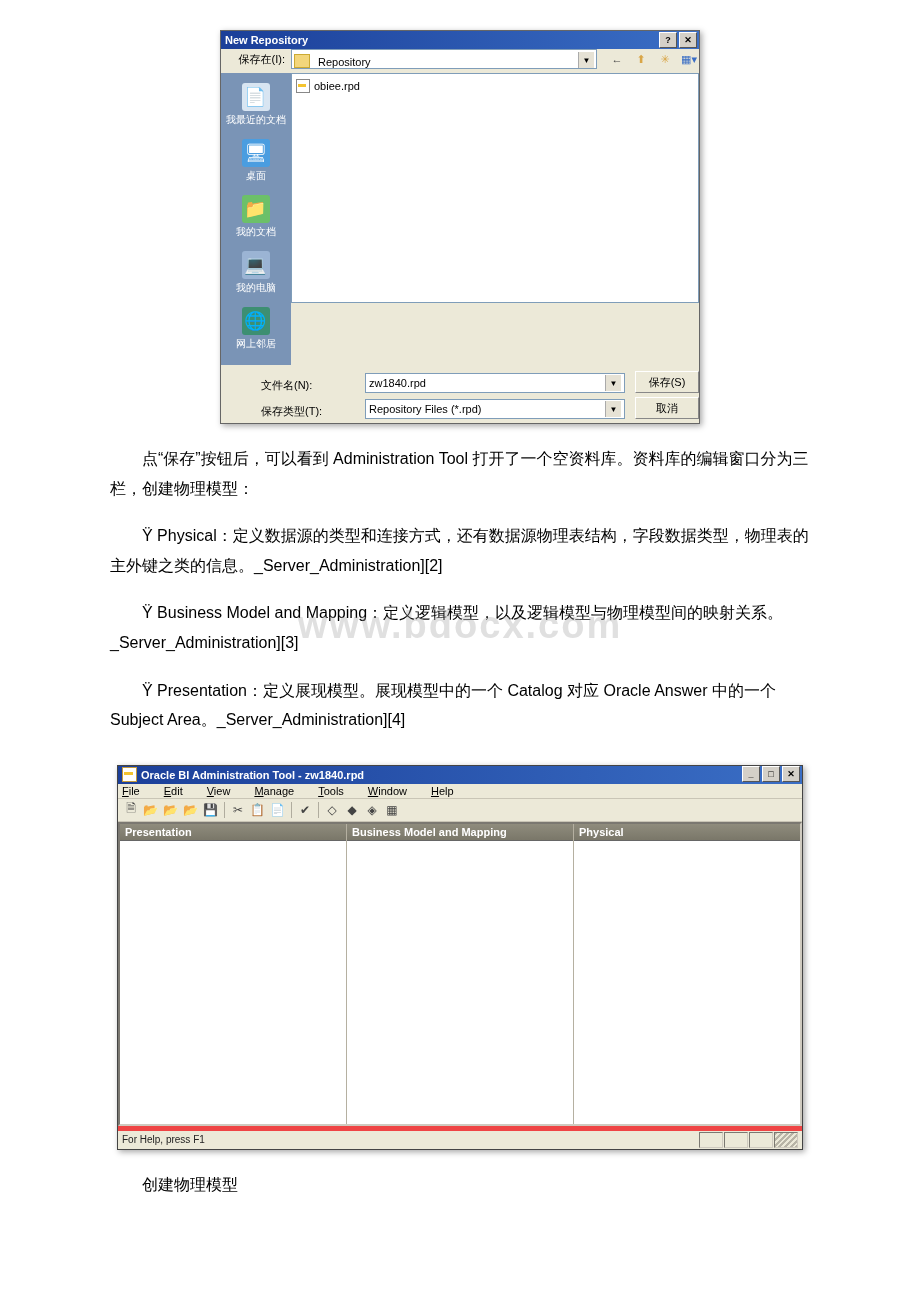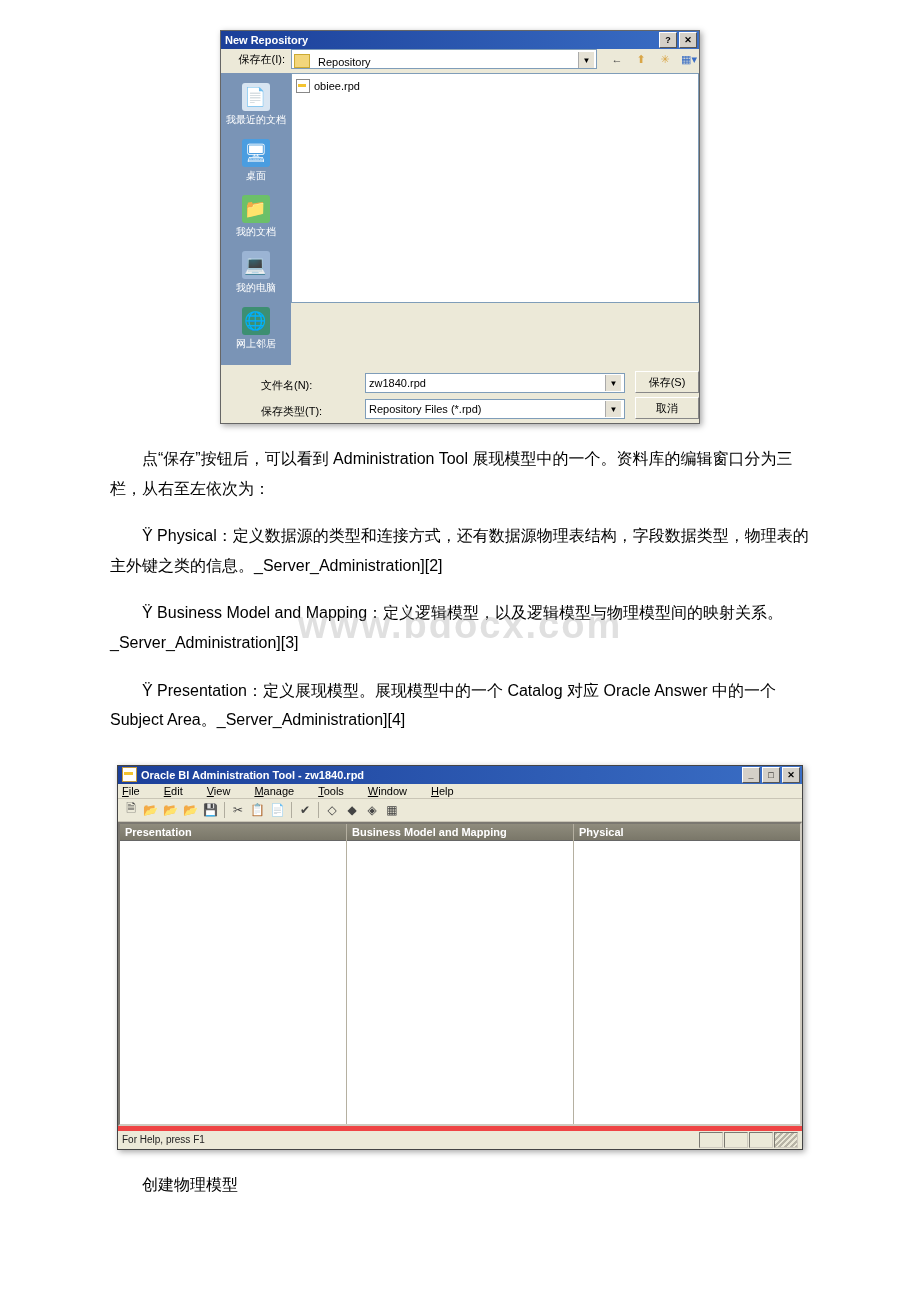--- a/index.html
+++ b/index.html
@@ -104,21 +104,21 @@
   .adminwin {
     width:684px;
     border:1px solid #444;
     font-family: Tahoma, sans-serif;
     font-size:11px;
     background:#ece9d8;
     box-shadow: 2px 2px 6px rgba(0,0,0,0.35);
   }
   .atb {
     background: linear-gradient(to right, #1b3f99, #3a6ec5);
-    color:#fff; height:18px; display:flex; align-items:center; justify-content:space-between;
+    color:#fff; height:18px; display:flex; justify-content:space-between;
     padding:0 2px 0 4px; font-weight:bold;
   }
   .atb-left { display:flex; align-items:center; gap:4px; }
   .atb-ico { width:13px; height:13px; background:#fff; border:1px solid #c49a3a; position:relative; }
   .atb-ico::after{content:"";position:absolute;left:1px;top:4px;width:9px;height:3px;background:#f4c430;}
   .menubar { background:#ece9d8; padding:1px 4px; font-size:11px; display:flex; gap:24px; border-bottom:1px solid #c9c5b6; }
   .menubar span u { text-decoration: underline; }
   .toolbar { background:#ece9d8; padding:2px 4px; display:flex; gap:2px; align-items:center; border-bottom:1px solid #c9c5b6; }
   .tico {
     width:18px; height:18px; display:flex; align-items:center; justify-content:center;
@@ -227,21 +227,21 @@
               <span>Repository Files (*.rpd)</span>
               <span class="dd-arrow" style="margin-left:auto">▼</span>
             </div>
             <div class="bbtn">取消</div>
           </div>
         </div>
       </div>
     </div>
   </div>
 
-  <div class="para" style="margin-left:90px; margin-right:80px; text-indent:2em;">点“保存”按钮后，可以看到 Administration Tool 展现模型中的一个。资料库的编辑窗口分为三栏，从右至左依次为：</div>
+  <div class="para" style="margin-left:90px; margin-right:80px; text-indent:2em;">点“保存”按钮后，可以看到 Administration Tool 打开了一个空资料库。资料库的编辑窗口分为三栏，创建物理模型：</div>
   <div class="para">Ÿ Physical：定义数据源的类型和连接方式，还有数据源物理表结构，字段数据类型，物理表的主外键之类的信息。_Server_Administration][2]</div>
   <div class="watermark">
     <div class="para" style="position:relative;">Ÿ Business Model and Mapping：定义逻辑模型，以及逻辑模型与物理模型间的映射关系。_Server_Administration][3]</div>
     <div class="wm-text">www.bdocx.com</div>
   </div>
   <div class="para">Ÿ Presentation：定义展现模型。展现模型中的一个 Catalog 对应 Oracle Answer 中的一个 Subject Area。_Server_Administration][4]</div>
 
   <div class="screenshot-wrap">
     <div class="adminwin">
       <div class="atb">

